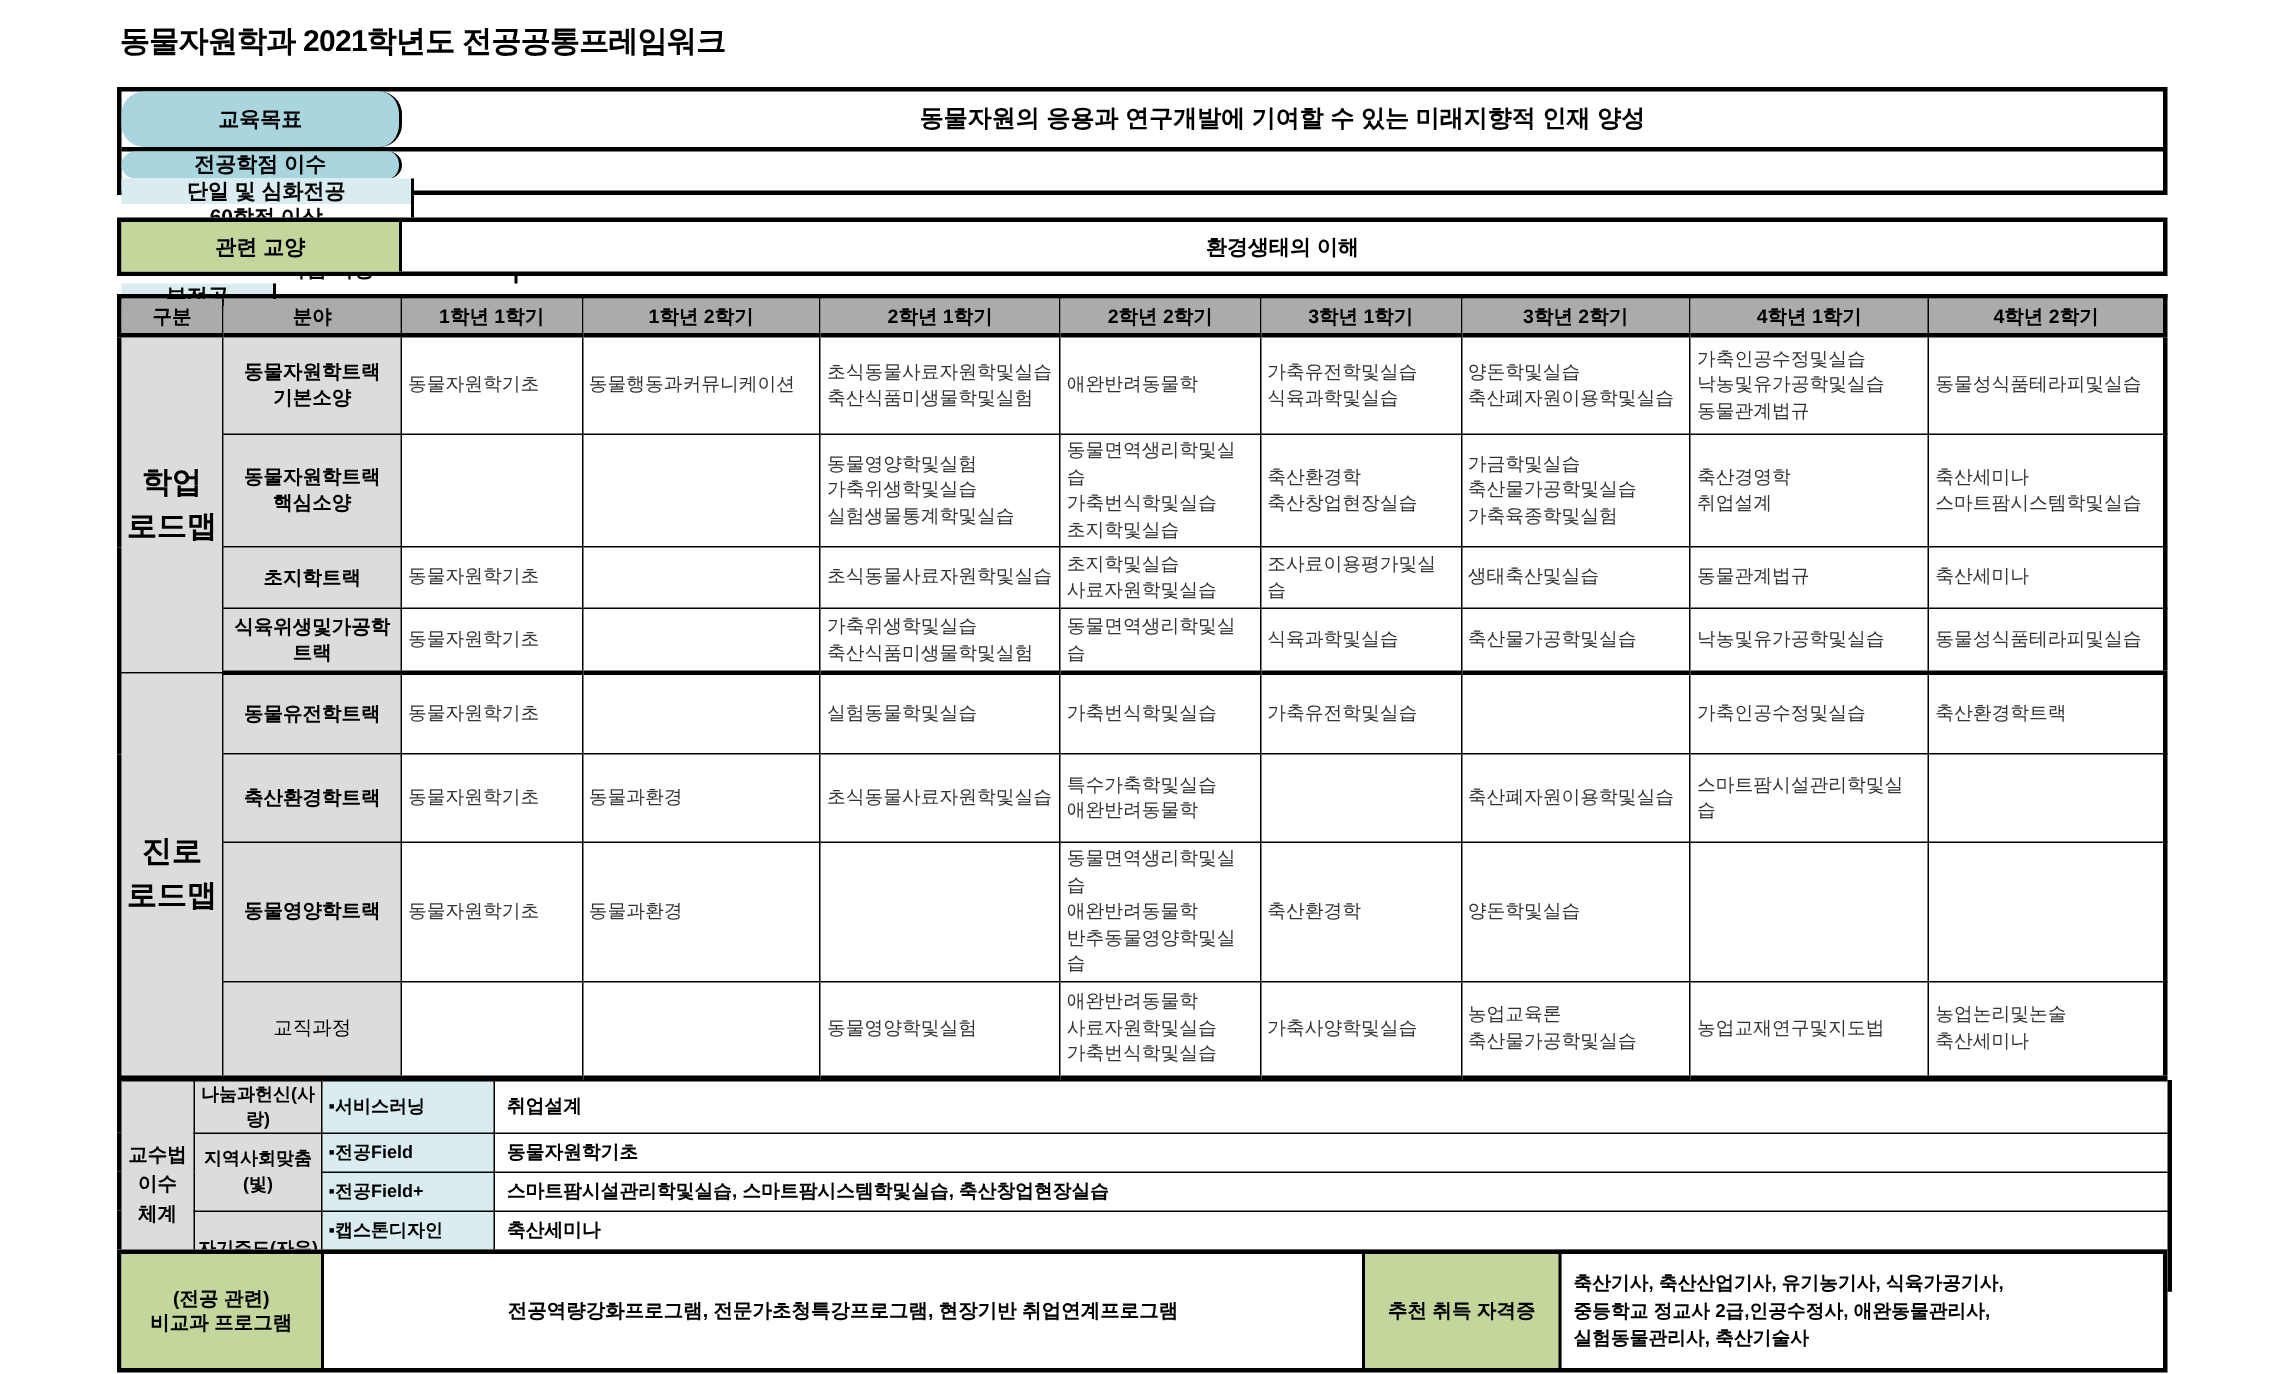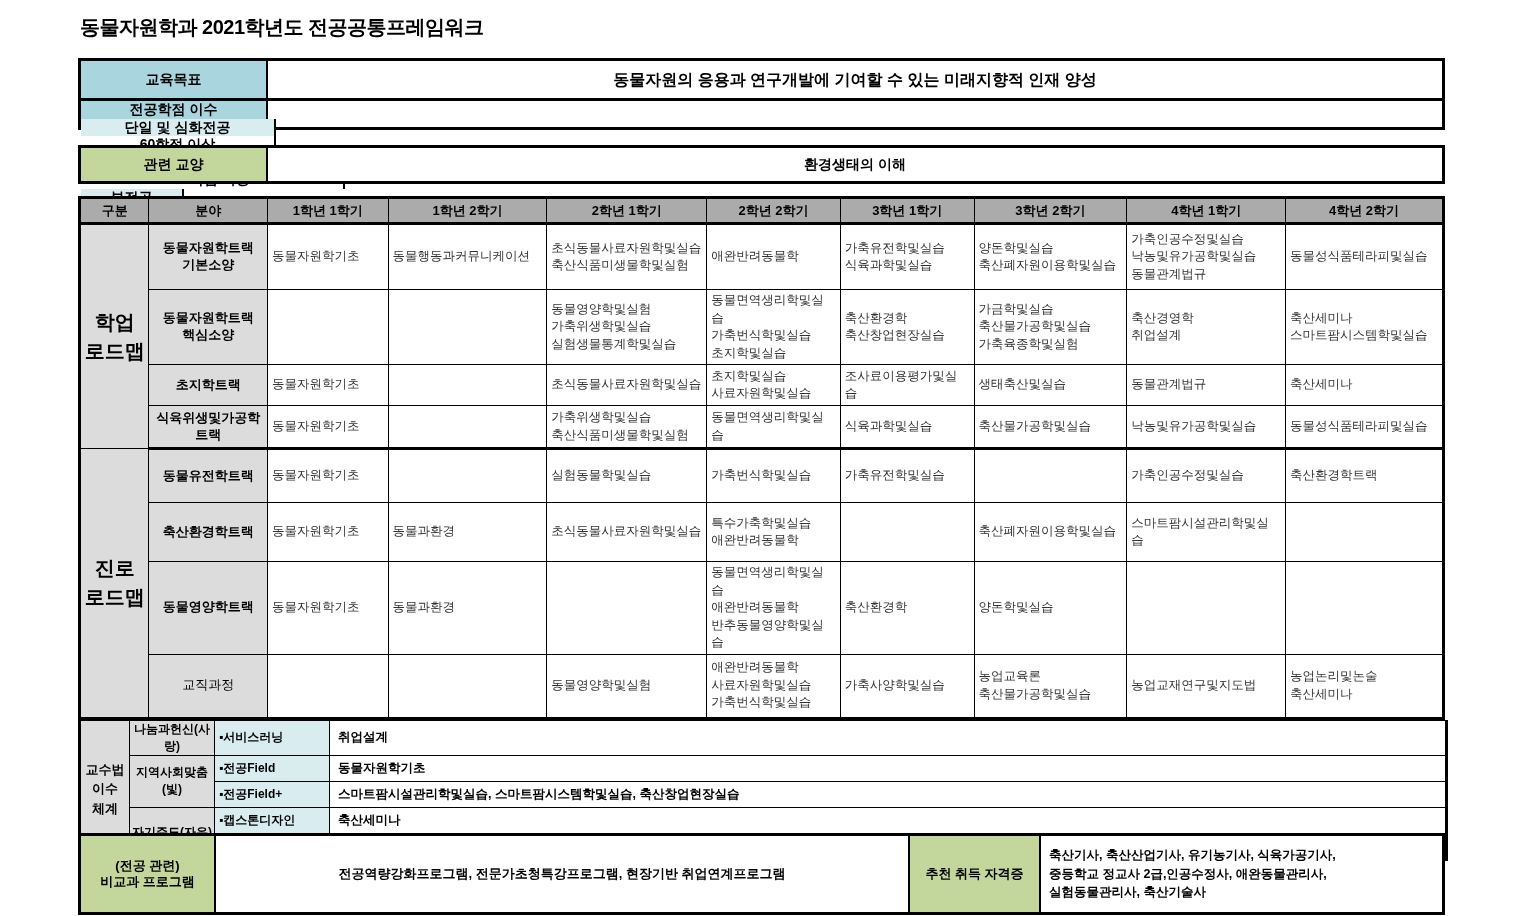--- a/index.html
+++ b/index.html
@@ -13,21 +13,21 @@
     position:absolute; left:80px; top:14px;
     font-size:20px; font-weight:bold; letter-spacing:-0.5px;
   }
   
   .block { border:3px solid #000; background:#fff; }
   .frow { display:flex; align-items:stretch; }
   .cell {
     display:flex; align-items:center; justify-content:center;
     text-align:center; white-space:pre-line; line-height:1.25;
   }
-  .teal  { background:#a8d5de; }
+  .teal  { background:#a8d5de;border-radius:15px; }
   .lblue { background:#d9ecf0; }
   .green { background:#c3d69b; }
   .lab   { font-weight:bold; font-size:14px; }
   .goal-row { height:40px; border-bottom:3px solid #000; }
   .goal-row .cell:first-child { width:187px; border-right:2px solid #000; }
   .goal-row .cell:last-child  { flex:1; font-size:16px; font-weight:bold; }
   .cred-row { height:26px;flex-direction:column; }
   .cred-row .cell { font-size:14px; font-weight:bold; border-right:2px solid #000; }
   .cred-row .cell:last-child { border-right:none; }
   .lib-row { height:33px; }

